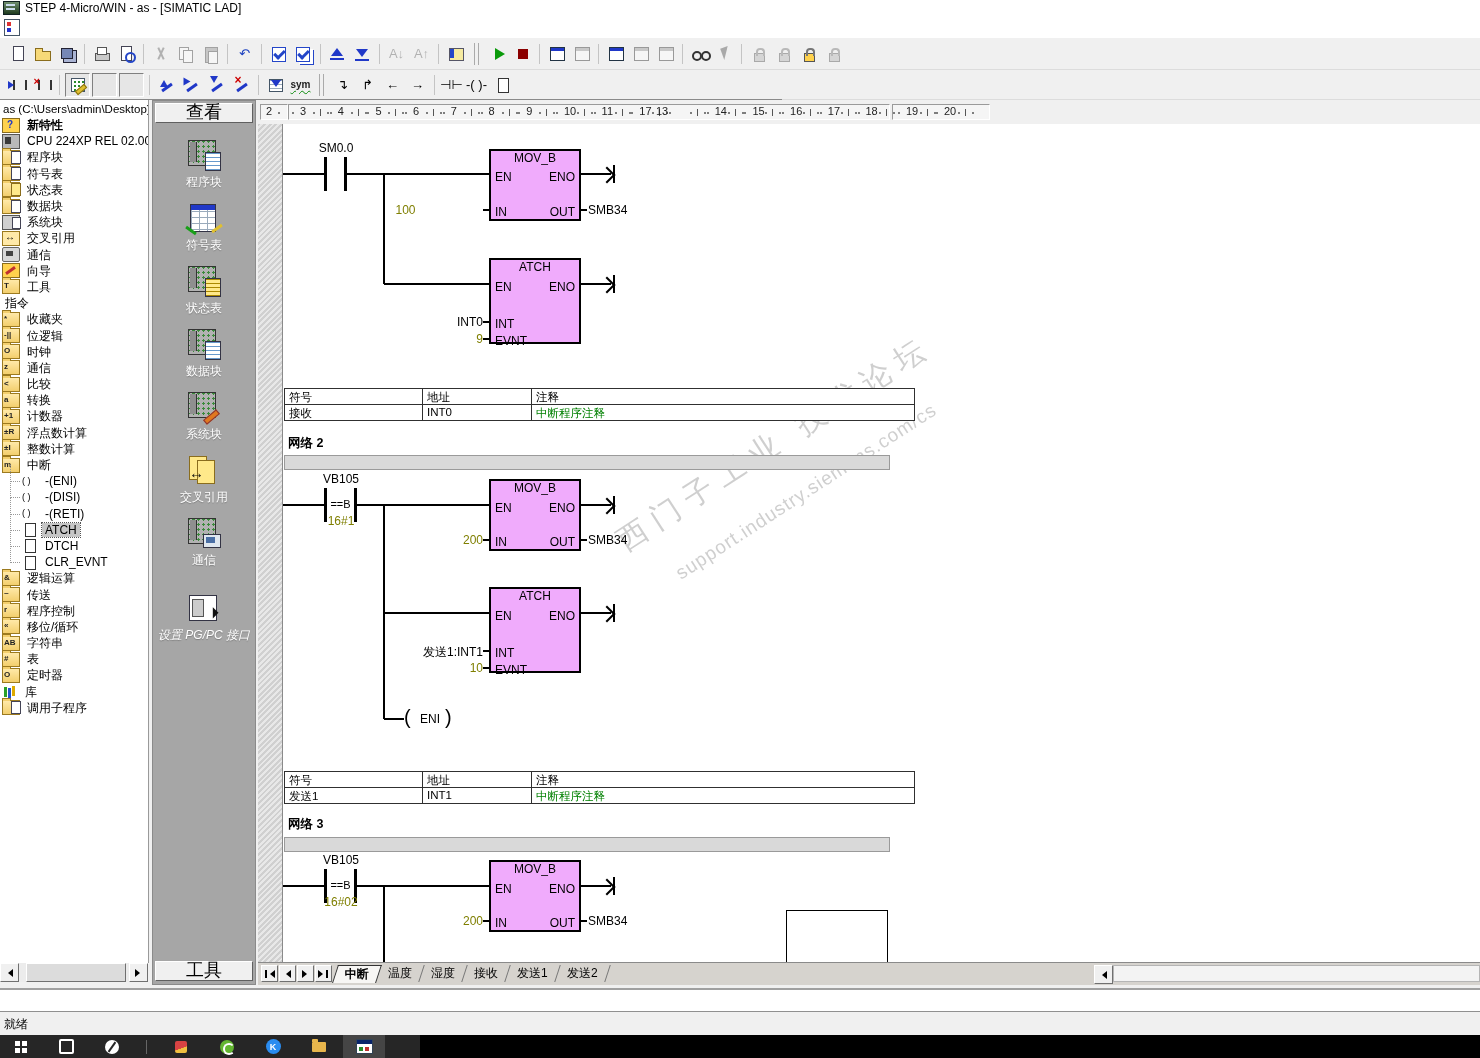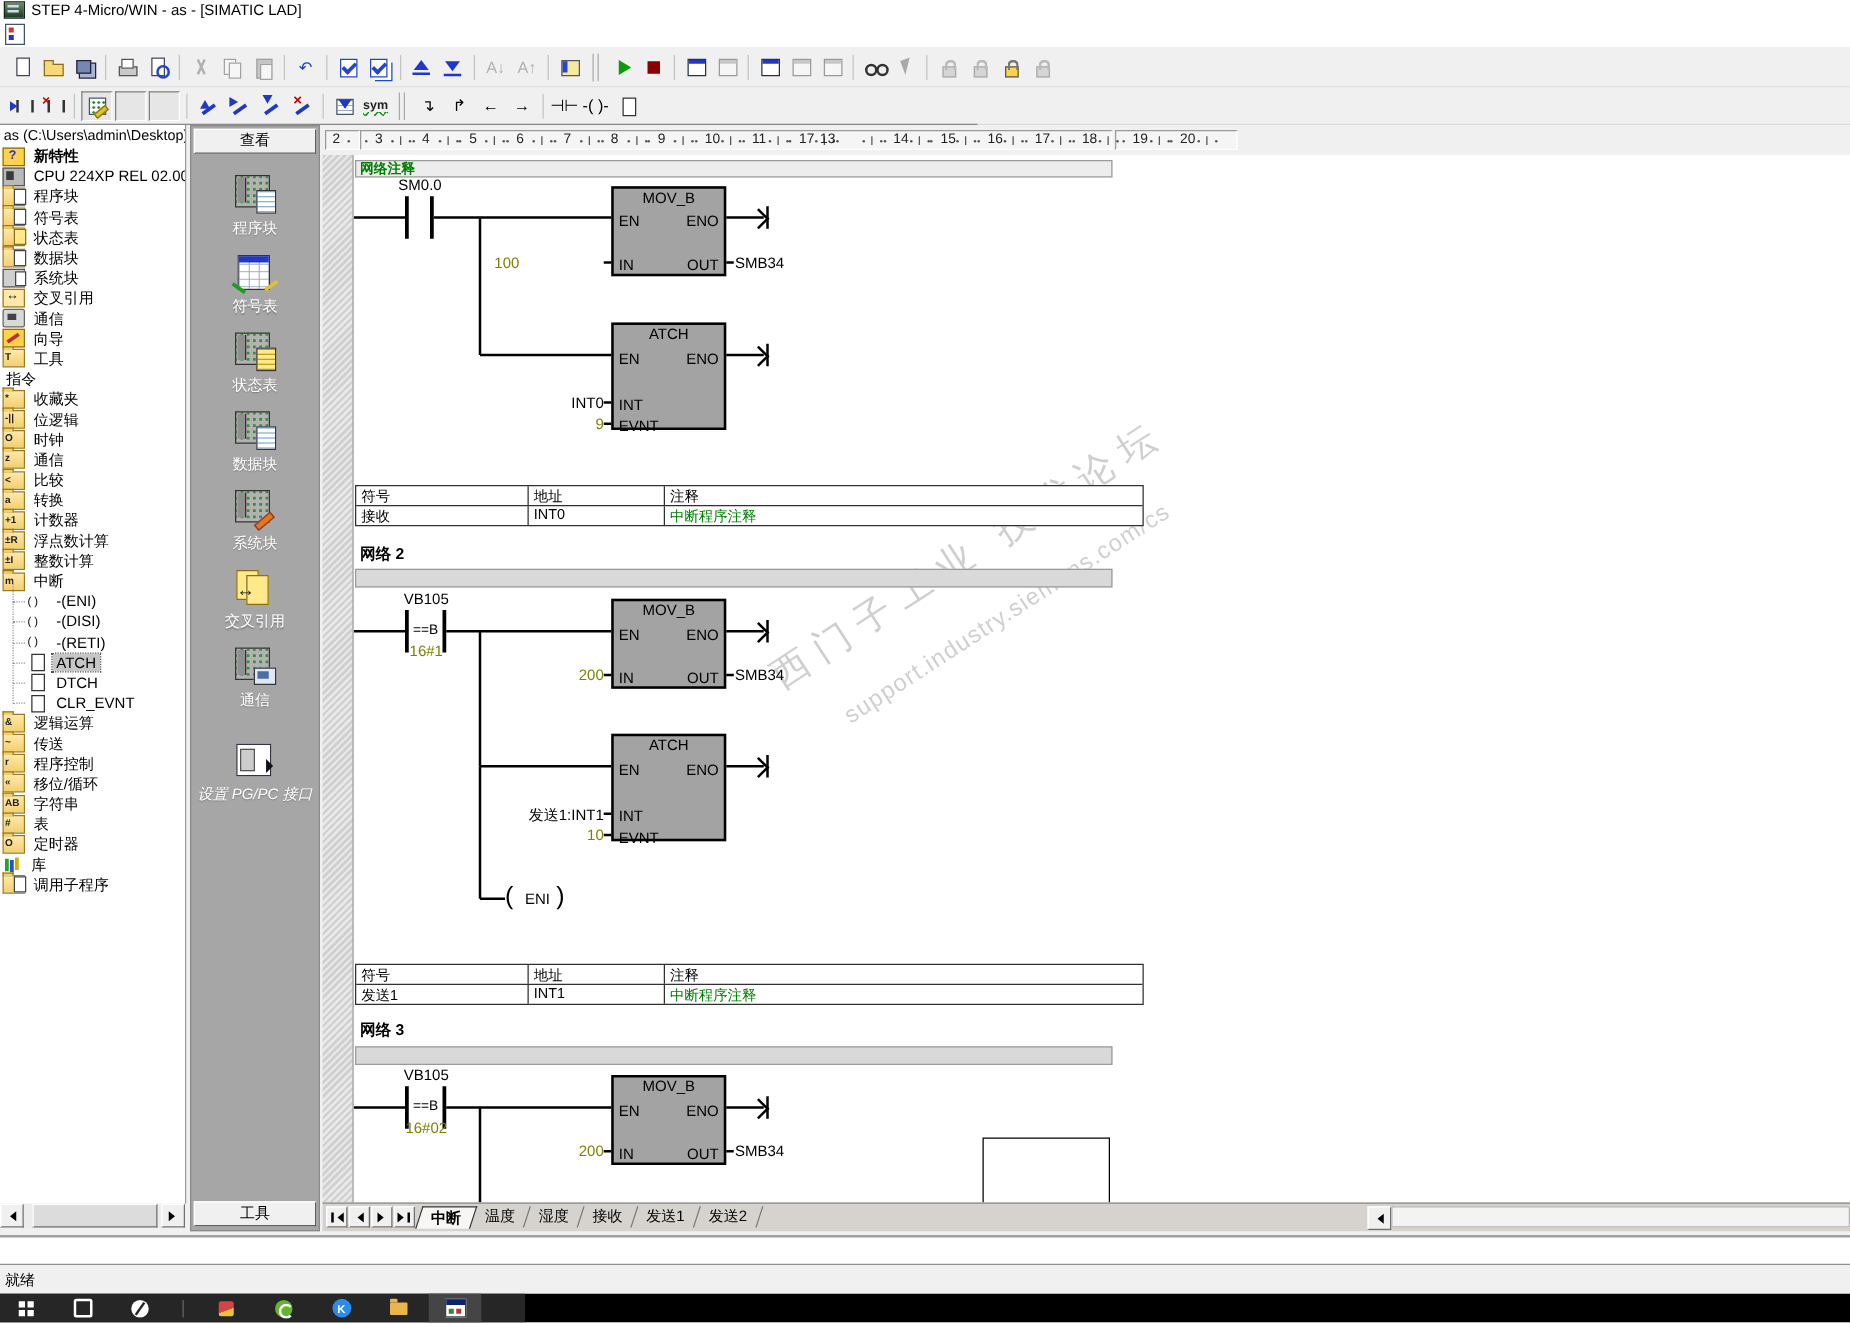--- a/index.html
+++ b/index.html
@@ -112,21 +112,21 @@
   .trow.bold .tlabel{font-weight:bold}
   .trow.sel .tlabel{background:#c6c6c6;outline:1px dotted #555}
   .tree-sb{position:absolute;left:0;top:963px;width:148px;height:19px;background:#ececec;display:flex;align-items:center}
   .sb-btn{width:17px;height:17px;background:#f0f0f0;border:1px solid;border-color:#fff #707070 #707070 #fff;display:flex;align-items:center;justify-content:center;flex:none}
   .sb-thumb{width:98px;height:17px;background:#dcdcdc;border:1px solid;border-color:#fff #707070 #707070 #fff;margin-left:7px}
   .tri-l{width:0;height:0;border:4px solid transparent;border-right:5px solid #000;margin-left:-2px}
   .tri-r{width:0;height:0;border:4px solid transparent;border-left:5px solid #000;margin-right:-2px}
   .vbar{width:2px;height:8px;background:#000;margin:0 1px}
   
   .view{position:absolute;left:152px;top:100px;width:104px;height:885px;background:#a6a6a6;border:1px solid #8a8a8a;box-sizing:border-box}
-  .vbtn{position:absolute;left:2px;right:2px;height:18px;background:#f0f0f0;border:1px solid;border-color:#fff #606060 #606060 #fff;text-align:center;line-height:16px;font-size:12px}
+  .vbtn{position:absolute;left:2px;right:2px;height:18px;background:#f0f0f0;border:1px solid;border-color:#fff #606060 #606060 #fff;text-align:center;line-height:16px;font-size:18px}
   .vbtn.top{top:2px}.vbtn.bottom{bottom:3px}
   .vitem{position:absolute;left:0;width:100%;display:flex;flex-direction:column;align-items:center}
   .vlabel{color:#fff;font-size:12px;margin-top:3px;text-align:center;white-space:nowrap;text-shadow:0 1px 1px rgba(0,0,0,.25)}
   .vicon{width:34px;height:32px;position:relative}
   .vwin{position:absolute;left:1px;top:1px;width:26px;height:24px;background:#b2b2b2;border:1px solid #333;background-image:radial-gradient(#3a8a3a 1px,transparent 1.3px);background-size:5px 5px;background-position:2px 3px}
   .vwin::before{content:"";position:absolute;left:1px;top:1px;width:6px;height:20px;background:#8f8f8f;border-right:1px solid #333}
   .vdoc{position:absolute;right:0;bottom:0;width:14px;height:17px;background:#fff;border:1px solid #334;background-image:linear-gradient(#69c 1px,transparent 1px);background-size:100% 4px;background-position:0 4px}
   .vdoc.yellow{background-color:#ffe98a;background-image:linear-gradient(#a80 1px,transparent 1px)}
   .vtool{position:absolute;right:1px;bottom:3px;width:15px;height:4px;background:#e07820;border:1px solid #833;transform:rotate(-40deg)}
   .vmon{position:absolute;right:0;bottom:1px;width:16px;height:12px;background:#dfe7ef;border:1px solid #334}
@@ -149,21 +149,21 @@
   .rdot{position:absolute;top:10px;width:2px;height:2px;background:#555;border-radius:50%}
   .rtick{position:absolute;top:7px;width:1px;height:7px;background:#555}
   .lmargin{position:absolute;left:0;top:24px;width:24px;height:838px;background:repeating-linear-gradient(135deg,#d0d0d0 0 2px,#e8e8e8 2px 4px);border-right:1px solid #8a8a8a}
   .lcontent{position:absolute;left:25px;top:24px;width:1197px;height:838px;background:#fff;overflow:hidden}
   .lh{position:absolute;height:2px;background:#000}
   .lv{position:absolute;width:2px;background:#000}
   .lbar{position:absolute;width:3px;height:34px;background:#000}
   .llab{position:absolute;font-size:12px;transform:translateX(-50%);white-space:nowrap}
   .lmid{position:absolute;font-size:11px;text-align:center;line-height:13px}
   .lval{position:absolute;font-size:12px;color:#7f7f00;transform:translateX(-50%);white-space:nowrap}
-  .lbox{position:absolute;border:2px solid #000;background:#a3a3a3}
+  .lbox{position:absolute;border:2px solid #000;background:#f0abfc}
   .lttl{position:absolute;top:0;left:0;right:0;text-align:center;font-size:12px}
   .lpin{position:absolute;font-size:12px}
   .lpin.l{left:4px}.lpin.r{right:4px}
   .ldash{position:absolute;width:6px;height:2px;background:#000}
   .lvleft{position:absolute;text-align:right;font-size:12px;white-space:nowrap}
   .lvright{position:absolute;font-size:12px;white-space:nowrap}
   .v{color:#7f7f00}
   .lahead{position:absolute;width:10px;height:10px;border-top:2px solid #000;border-right:2px solid #000;transform:rotate(45deg)}
   .labar{position:absolute;width:2px;height:18px;background:#000}
   .lcoil-p{position:absolute;font-size:20px;line-height:24px}
@@ -746,21 +746,20 @@
       <span class="rdot" style="left: 700px; top: 10px;"></span>
       <span class="rtick" style="left: 707px; top: 7px;"></span>
       <span class="rdot" style="left: 714px; top: 10px;"></span>
     </div>
   <div class="lmargin"></div>
   <div class="lcontent" id="lcontent">
     <div class="wm">
       <div class="wm1">西门子工业 技术论坛</div>
       <div class="wm2">support.industry.siemens.com/cs</div>
     </div>
-  <div class="lcombox" style="left: 1px; top: 4px; width: 601px; height: 12px;">网络注释</div>
       <div class="lh" style="left: 0px; top: 49px; width: 41px;"></div>
       <div class="lbar" style="left: 41px; top: 33px;"></div>
       <div class="lbar" style="left: 61px; top: 33px;"></div>
       <div class="llab" style="left: 53px; top: 17px;">SM0.0</div>
       <div class="lh" style="left: 64px; top: 49px; width: 142px;"></div>
       <div class="lbox" style="left: 206px; top: 25px; width: 88px; height: 68px;">
         <div class="lttl">MOV_B</div>
         <div class="lpin l" style="top: 19px;">EN</div>
         <div class="lpin r" style="top: 19px;">ENO</div>
         <div class="lpin l" style="top: 54px;">IN</div>

